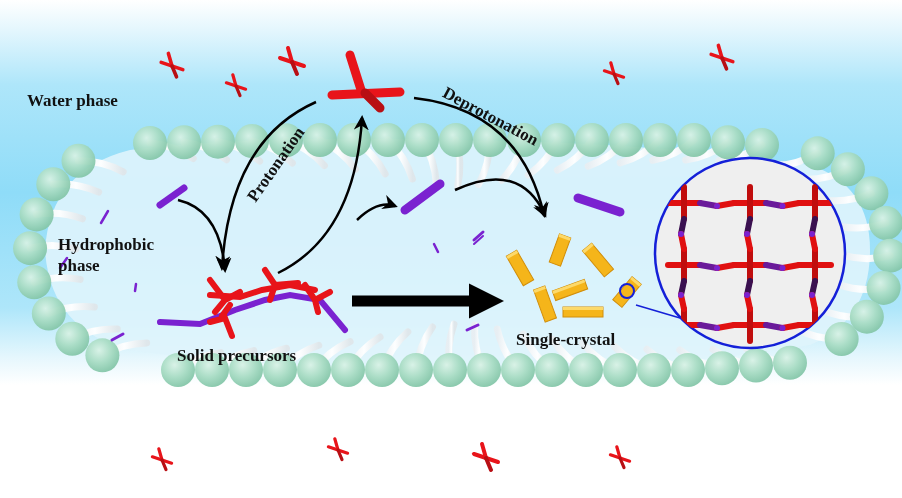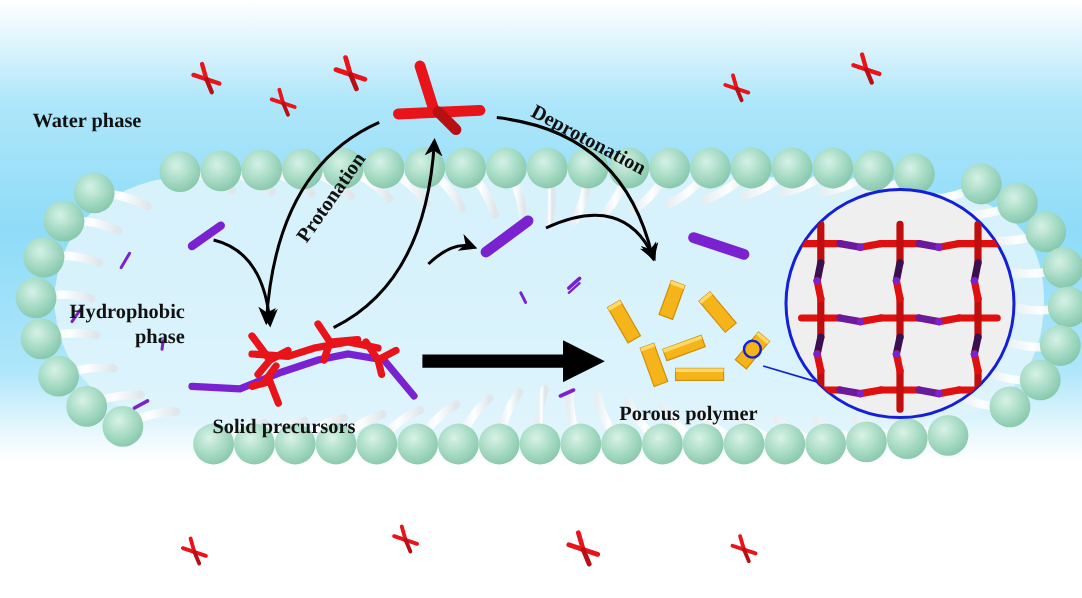--- a/index.html
+++ b/index.html
@@ -327,23 +327,23 @@
           <line x1="812" y1="234" x2="815" y2="249" stroke="#e01010" stroke-width="6" stroke-linecap="round"></line>
           <circle cx="812" cy="234" r="3" fill="#7a22d0"></circle>
           <line x1="815" y1="281" x2="812" y2="295" stroke="#3a1050" stroke-width="6" stroke-linecap="round"></line>
           <line x1="812" y1="295" x2="815" y2="309" stroke="#e01010" stroke-width="6" stroke-linecap="round"></line>
           <circle cx="812" cy="295" r="3" fill="#7a22d0"></circle>
         </g>
     </g>
   </svg>
 
   <div class="lbl" style="left:27px;top:92px;font-size:17px;">Water phase</div>
-  <div class="lbl" style="left:58px;top:251px;text-align:right;">
+  <div class="lbl" style="left:58px;top:236px;text-align:left;">
     <div>Hydrophobic</div>
     <div style="margin-top:3px;">phase</div>
   </div>
   <div class="lbl" style="left:244px;top:195px;transform:rotate(-55deg);transform-origin:left top;">Protonation</div>
   <div class="lbl" style="left:448px;top:84px;transform:rotate(28deg);transform-origin:left top;">Deprotonation</div>
   <div class="lbl" style="left:177px;top:347px;">Solid precursors</div>
   <div class="lbl" style="left:516px;top:331px;">
-    <div style="margin-top:5px;">Porous polymer</div>
+    <div>Single-crystal</div>
   </div>
 </div>
 
 </body></html>

